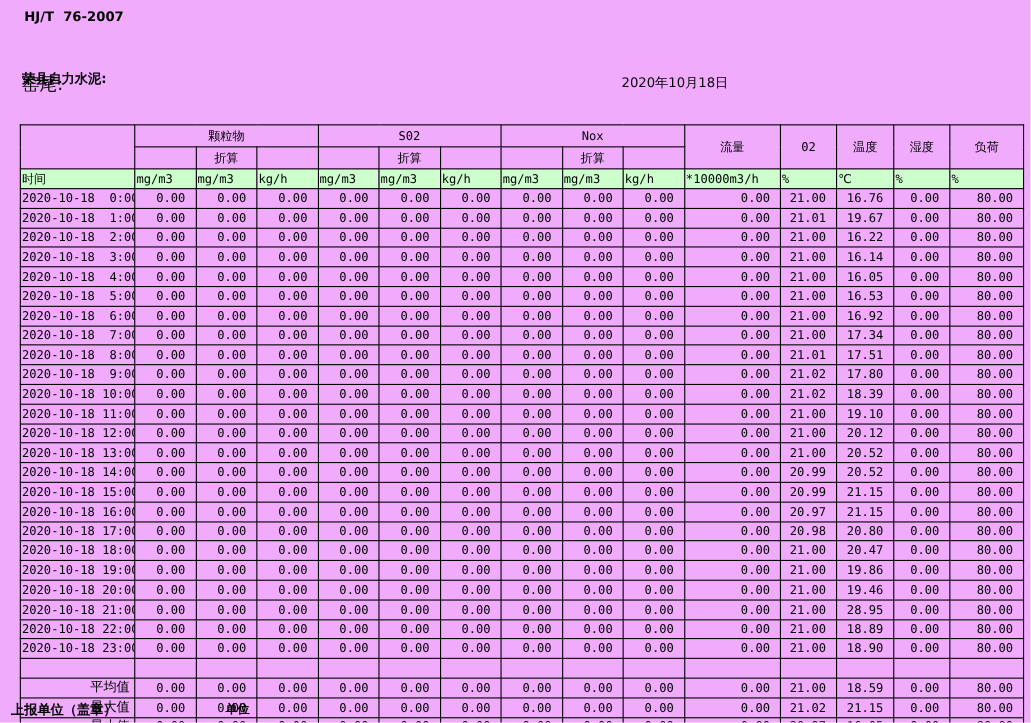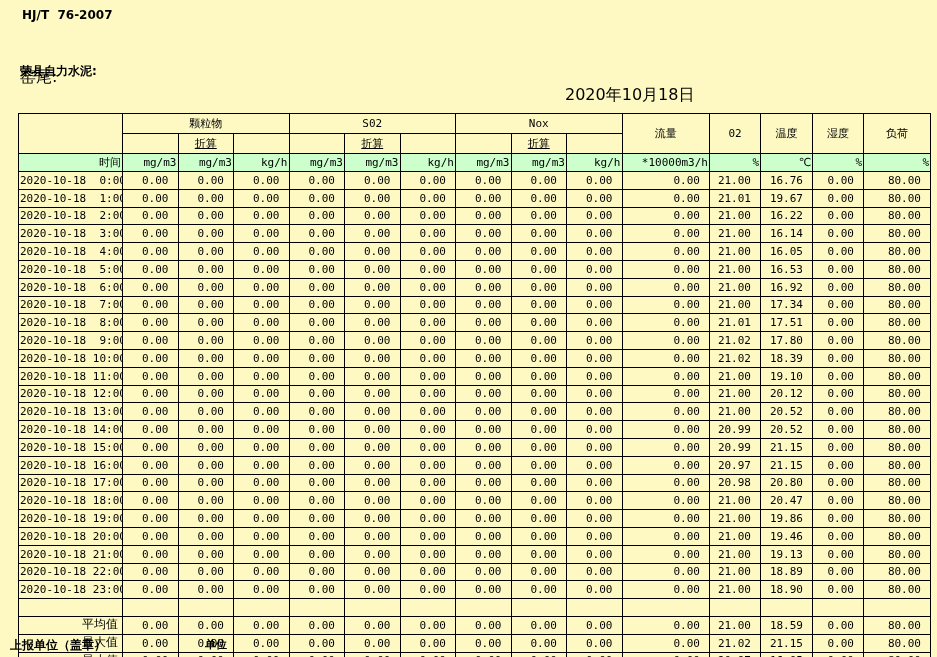--- a/index.html
+++ b/index.html
@@ -1,35 +1,35 @@
 <!DOCTYPE html>
 <html><head>
 <meta charset="utf-8">
 <style>
   html,body{margin:0;padding:0;background:#fff;}
-  .page{position:relative;width:937px;height:657px;background:#fef9c3;overflow:hidden;
+  .page{position:relative;width:937px;height:657px;background:#f0abfc;overflow:hidden;
         font-family:"DejaVu Sans","Liberation Sans",sans-serif;color:#000;}
   .abs{position:absolute;white-space:pre;}
   .hj{left:22px;top:8px;font-weight:bold;font-size:12px;}
   .title{left:312px;top:30px;font-weight:bold;font-size:14px;transform:translateX(-50%);white-space:nowrap;}
   .company{left:20px;top:63px;font-weight:bold;font-size:12px;}
   .location{left:20px;top:67px;font-weight:normal;font-size:16px;}
-  .date{left:565px;top:85px;font-size:16px;}
+  .date{left:565px;top:67px;font-size:12px;}
   .f1{left:10px;top:619px;font-weight:bold;font-size:12px;}
   .f2{left:10px;top:637px;font-weight:bold;font-size:12px;}
   .f3{left:205px;top:637px;font-weight:bold;font-size:11px;}
 
   table.report{position:absolute;left:18px;top:113px;width:912px;border-collapse:collapse;table-layout:fixed;}
   table.report td{border:1px solid #000;font-size:11px;height:14.8px;line-height:13px;
                   vertical-align:middle;overflow:hidden;white-space:pre;
                   font-family:"DejaVu Sans Mono","DejaVu Sans",monospace;}
   td.th{text-align:center;font-size:11px;font-family:"DejaVu Sans","Liberation Sans",sans-serif;}
   tr.r1 td{height:17px;}
-  tr.r2 td{height:17px;text-decoration:underline;}
-  tr.units td{height:15px;background:#ccffcc;text-align:right;}
+  tr.r2 td{height:17px;}
+  tr.units td{height:15px;background:#ccffcc;text-align:left;}
   td.time-h{font-size:12px;background:#ccffcc;text-align:center;}
   td.time{text-align:right;padding-right:5px;font-size:11px;}
   td.num{text-align:right;padding-right:9px;}
   td.stat-label{position:relative;font-family:"DejaVu Sans","Liberation Sans",sans-serif;}
   td.stat-label span{position:absolute;right:4px;top:1px;font-size:12px;white-space:nowrap;}
 </style>
 </head>
 <body>
 
 <div class="page">
@@ -461,21 +461,21 @@
           <td class="num">0.00</td>
           <td class="num">0.00</td>
           <td class="num">0.00</td>
           <td class="num">0.00</td>
           <td class="num">0.00</td>
           <td class="num">0.00</td>
           <td class="num">0.00</td>
           <td class="num">0.00</td>
           <td class="num">0.00</td>
           <td class="num">21.00</td>
-          <td class="num">19.13</td>
+          <td class="num">28.95</td>
           <td class="num">0.00</td>
           <td class="num">80.00</td>
         </tr>
         <tr>
           <td class="time">2020-10-18 22:00</td>
           <td class="num">0.00</td>
           <td class="num">0.00</td>
           <td class="num">0.00</td>
           <td class="num">0.00</td>
           <td class="num">0.00</td>

